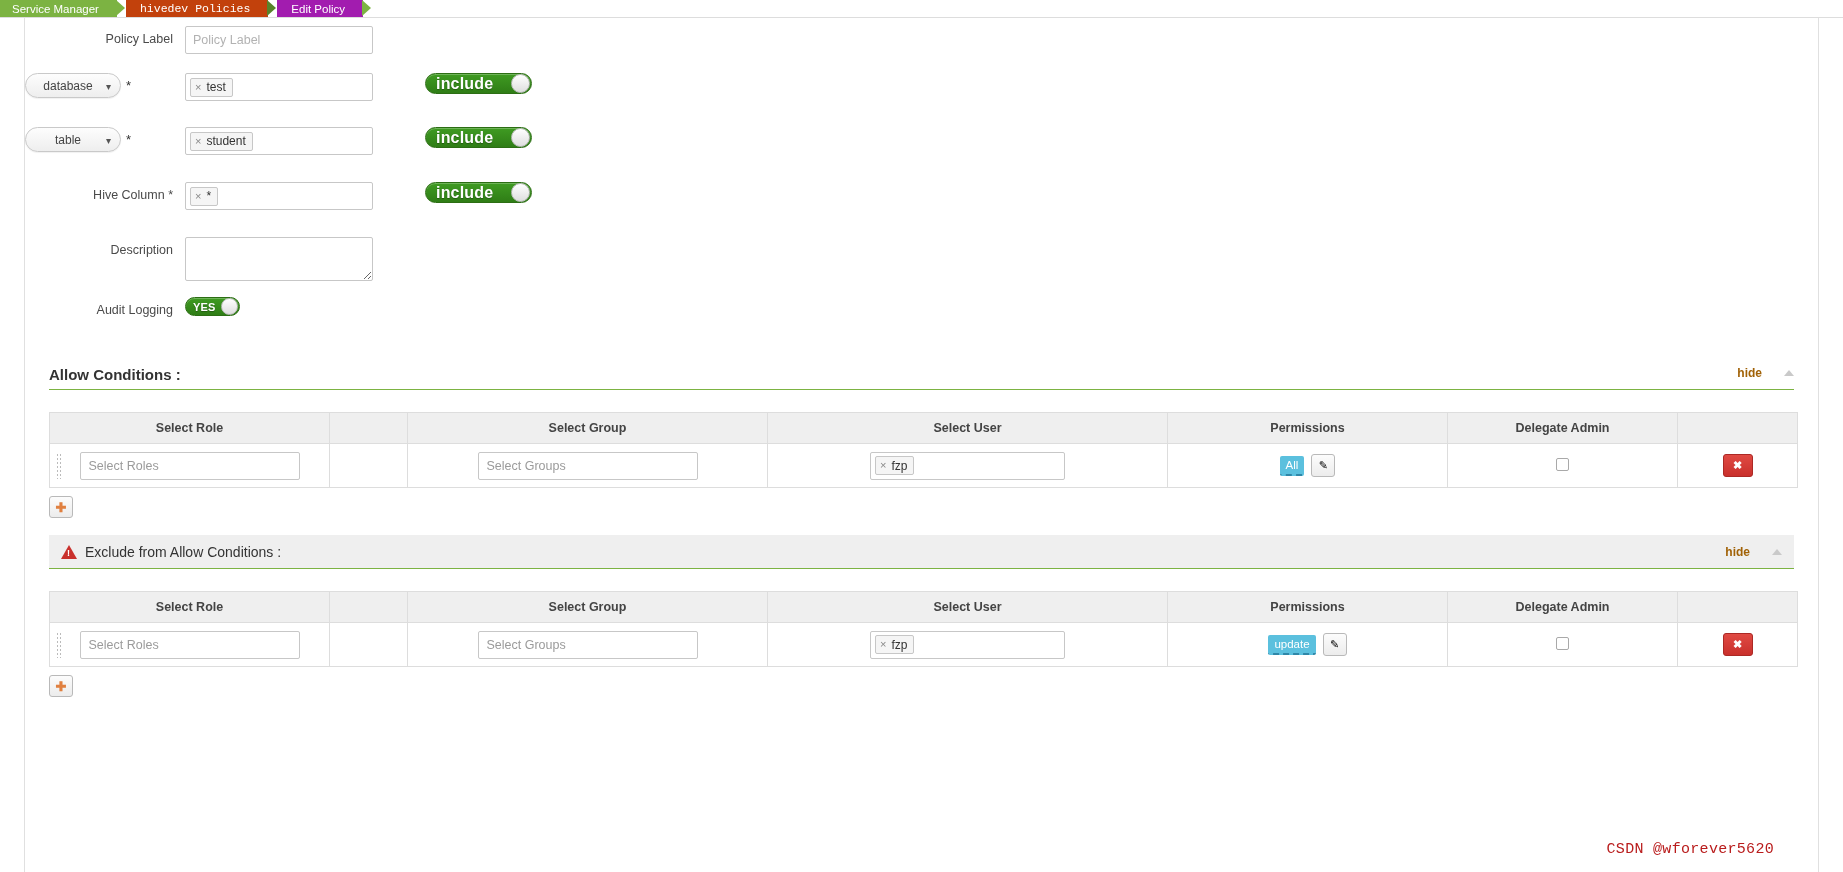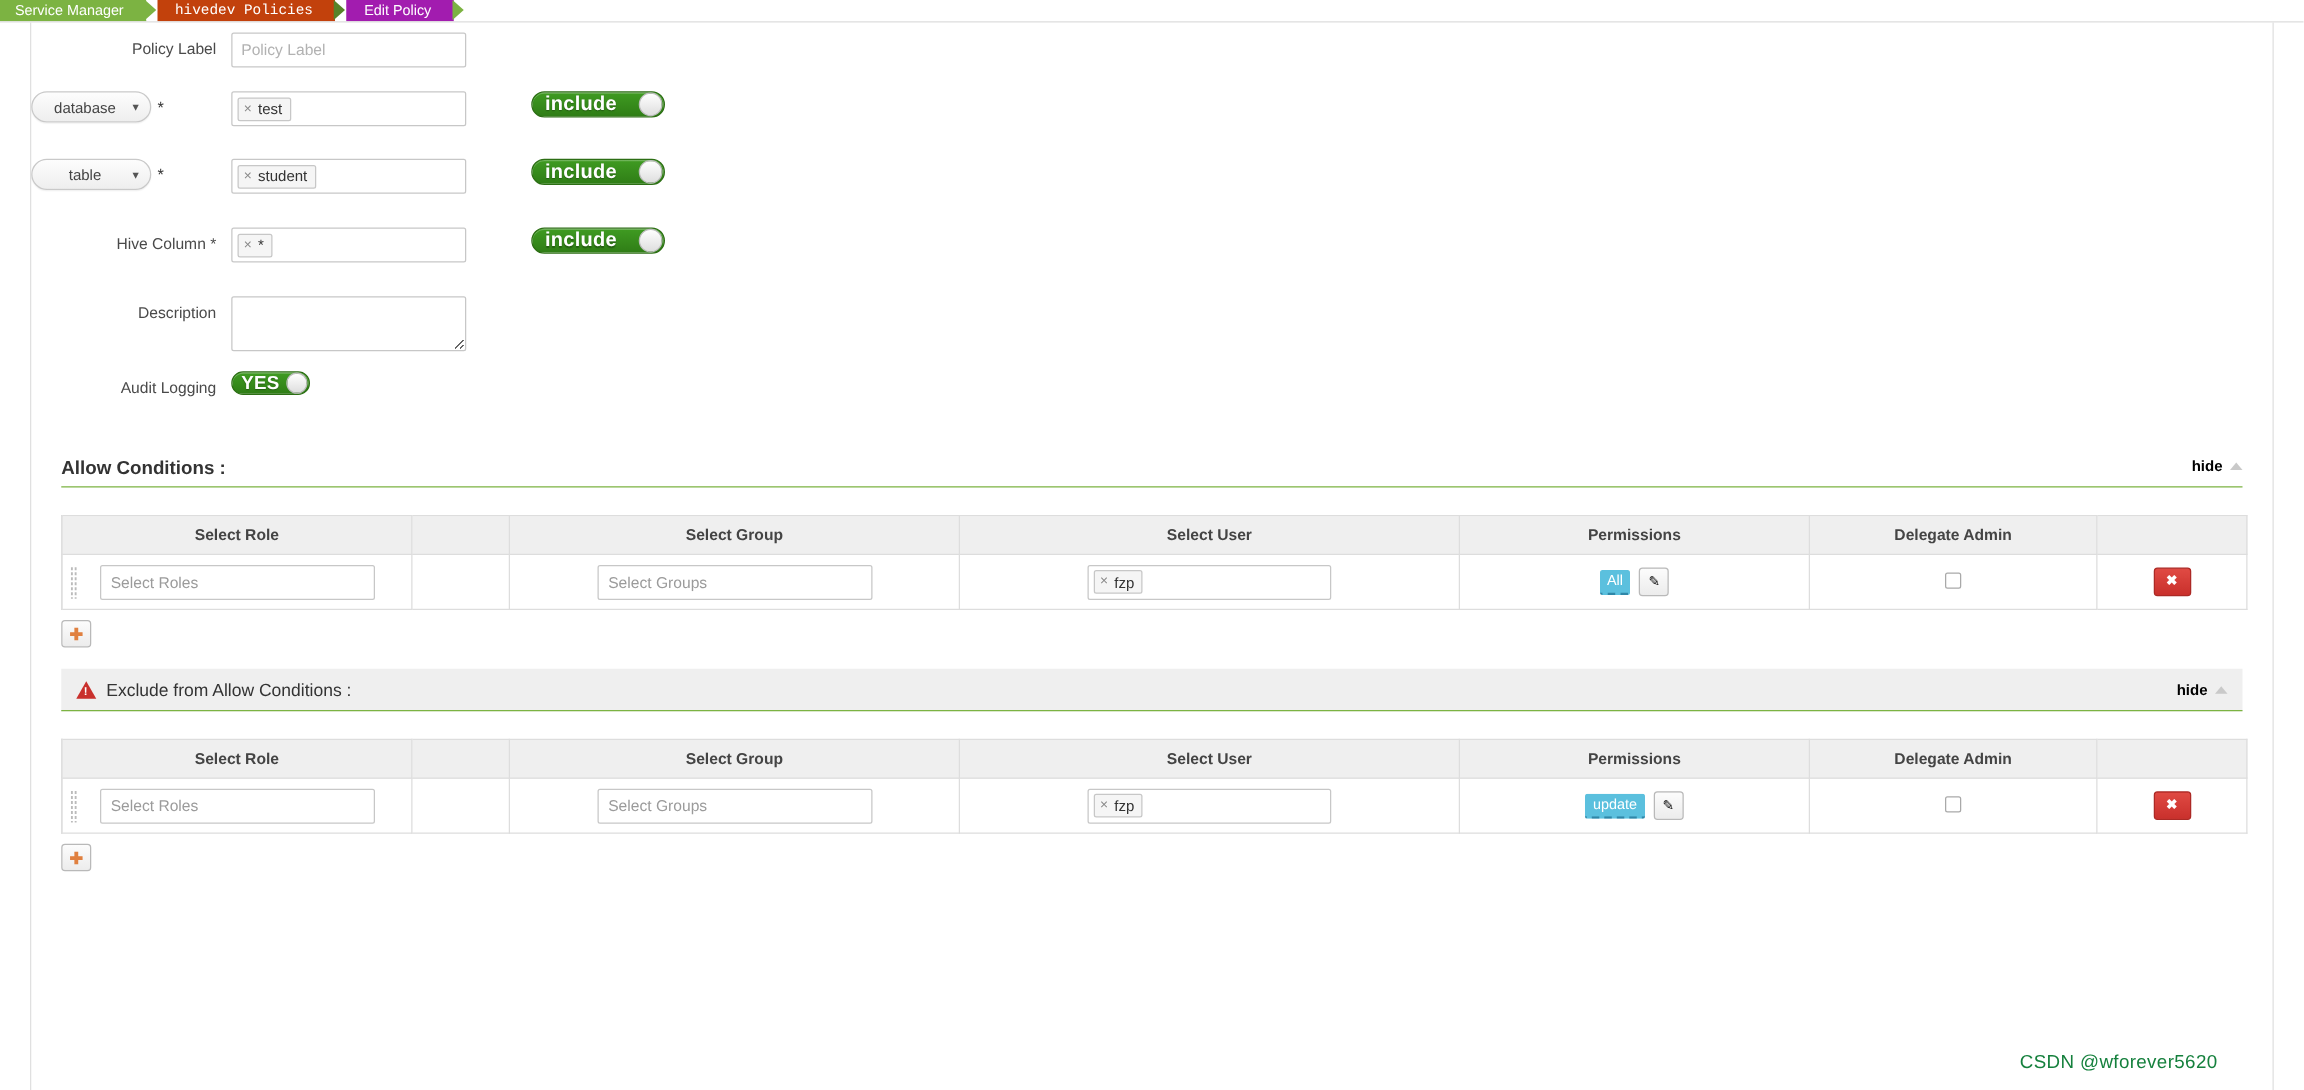--- a/index.html
+++ b/index.html
@@ -207,21 +207,21 @@
     letter-spacing: .2px;
     text-shadow: 0 1px 1px rgba(0,0,0,.3);
   }
   .toggle .knob {
     width: 19px; height: 19px;
     border-radius: 50%;
     background: linear-gradient(#ffffff, #dedede);
     border: 1px solid #bdbdbd;
     margin-right: -1px;
   }
-  .toggle.small .t-text { font-size: 15px; padding: 0 5px 0 7px; }
+  .toggle.small .t-text { font-size: 11px; padding: 0 5px 0 7px; }
   .toggle.small .knob { width: 17px; height: 17px; }
   .toggle.small { height: 19px; }
   .toggle-cell {
     position: absolute;
     left: 400px;
   }
 
   
   .section {
     margin: 0 24px;
@@ -262,27 +262,27 @@
   .warn-icon::after {
     content: "!";
     position: absolute;
     left: -2px; top: 3px;
     color: #fff;
     font-size: 9px;
     font-weight: bold;
     font-family: "Liberation Sans", sans-serif;
   }
   .hide-link {
-    color: #000000;
+    color: #a16207;
     font-size: 12px;
     font-weight: bold;
     cursor: pointer;
     display: inline-flex;
     align-items: center;
-    gap: 6px;
+    gap: 22px;
   }
   .hide-link .caret {
     width: 0; height: 0;
     border-left: 5px solid transparent;
     border-right: 5px solid transparent;
     border-bottom: 6px solid #c9c9c9;
     display: inline-block;
   }
 
   
@@ -418,23 +418,23 @@
     margin-top: 8px;
     font-size: 13px;
     font-weight: bold;
     color: #e08040;
     padding: 0;
   }
   .watermark {
     position: absolute;
     right: 44px;
     bottom: 14px;
-    color: #15803d;
+    color: #b91c1c;
     font-size: 15px;
-    font-family: Liberation Sans, sans-serif;
+    font-family: Liberation Mono, monospace;
     letter-spacing: .3px;
     user-select: none;
   }
   .pencil { font-size: 11px; }
 </style>
 </head>
 <body>
 
 <div class="breadcrumb-bar">
   <div class="crumb c1">

